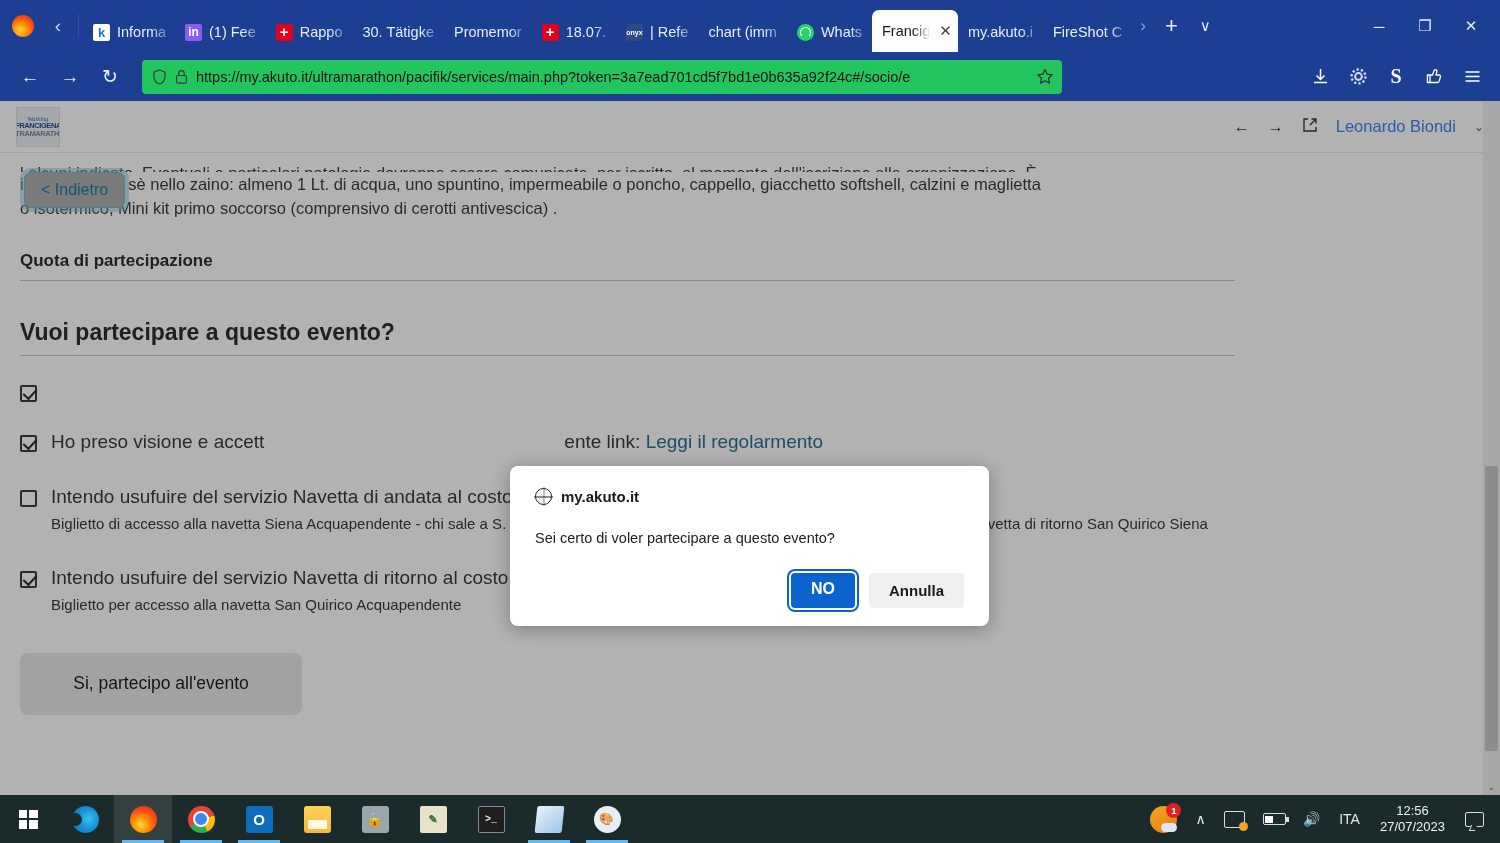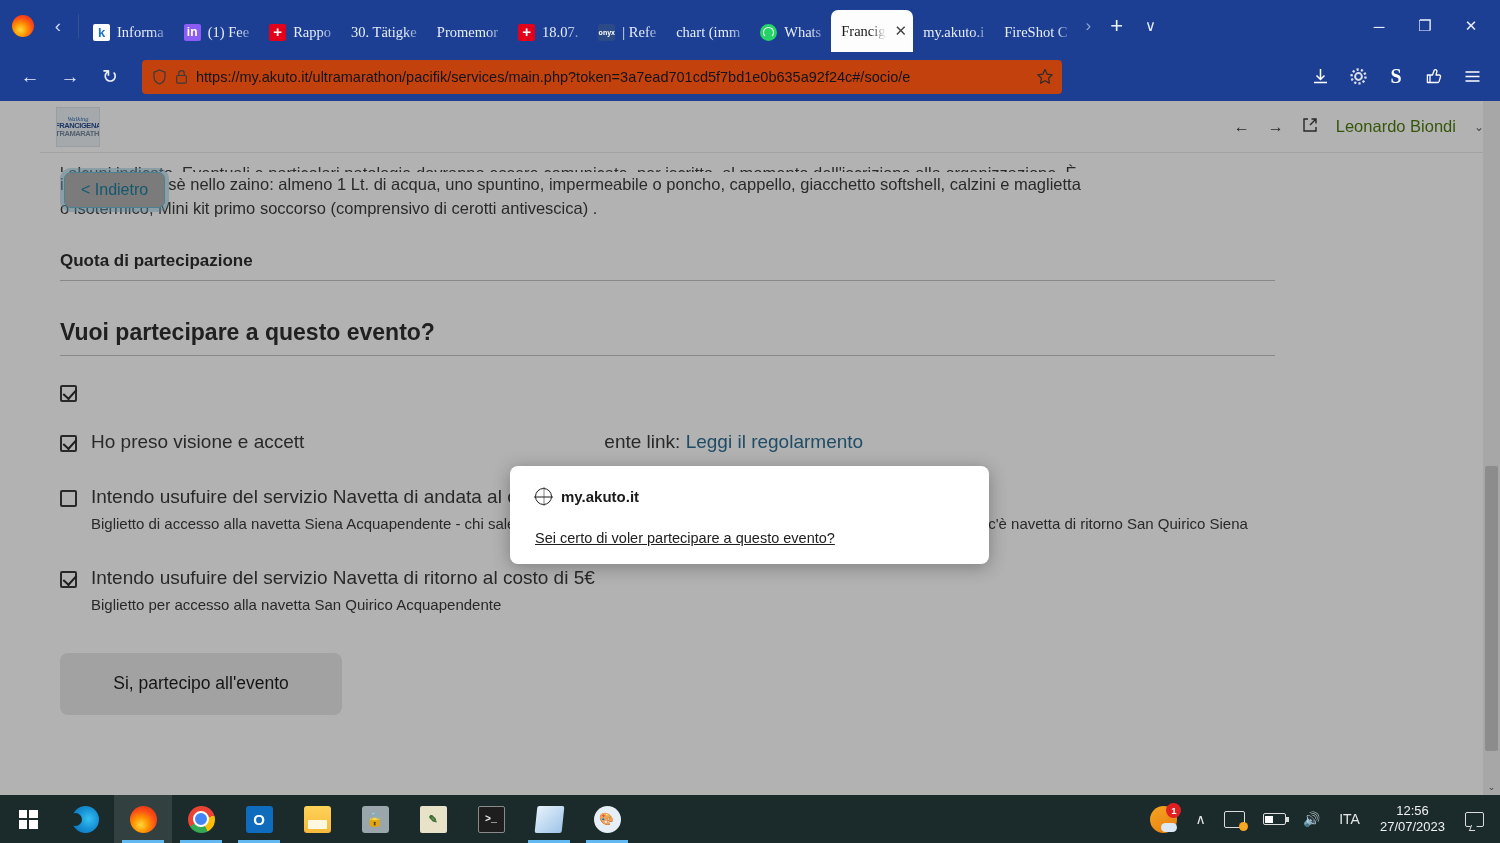--- a/index.html
+++ b/index.html
@@ -40,21 +40,21 @@
   .tab.active {
     background: #fdfdfd; color: #1a1a1a; border-radius: 7px 7px 0 0;
     max-width: none; height: 42px; -webkit-mask-image: none; mask-image: none;
     padding-right: 6px;
   }
   .tab.active .tab-title {
     max-width: 56px; overflow: hidden;
     -webkit-mask-image: linear-gradient(to right, #000 66%, transparent 100%);
             mask-image: linear-gradient(to right, #000 66%, transparent 100%);
   }
-  .tab-title { display: inline-block; font-family: Liberation Serif, serif; }
+  .tab-title { display: inline-block; }
   .fav {
     width: 17px; height: 17px; flex: 0 0 17px; border-radius: 2px;
     display: flex; align-items: center; justify-content: center;
     font-size: 11px; font-weight: bold; color: #fff; line-height: 1;
   }
   .fav.k { background: #ffffff; color: #1a73c8; font-weight: 900; font-size: 13px; }
   .fav.in { background: #8b5cf6; font-size: 12px; font-weight: 700; text-align: right; }
   .fav.swiss { background: #e2001a; }
   .fav.swiss::after { content: "+"; color: #fff; font-size: 15px; font-weight: 900; line-height: 0.8; }
   .fav.onyx { background: #2b4a86; font-size: 7px; }
@@ -71,52 +71,52 @@
   .wc { width: 46px; height: 52px; display: flex; align-items: center; justify-content: center;
         color: #e9eefb; font-size: 15px; }
 
   .navbar {
     height: 49px; background: #1c3f94; display: flex; align-items: center;
     padding: 0 12px; gap: 4px; flex: 0 0 49px;
   }
   .navbtn { width: 36px; height: 36px; display:flex; align-items:center; justify-content:center;
             color: #e9eefb; font-size: 19px; border-radius: 5px; }
   .urlbar {
-    flex: 1; height: 34px; background: #c2410c; border-radius: 4px;
+    flex: 1; height: 34px; background: #22c55e; border-radius: 4px;
     display: flex; align-items: center; padding: 0 8px 0 10px; gap: 8px;
     margin: 0 6px 0 10px; max-width: 920px; overflow: hidden;
   }
   .url-text {
     flex: 1; font-size: 14.5px; color: #15141a; white-space: nowrap; overflow: hidden;
     -webkit-mask-image: linear-gradient(to right, #000 96%, transparent 100%);
             mask-image: linear-gradient(to right, #000 96%, transparent 100%);
   }
   .tb-icons { display: flex; align-items: center; gap: 6px; margin-left: auto; }
   .tbi { width: 32px; height: 32px; display:flex; align-items:center; justify-content:center;
          color:#fff; font-size: 16px; }
 
   
   .viewport { flex: 1; position: relative; background: #ffffff; overflow: hidden; }
-  .page { position: absolute; inset: 0; background: #fff; padding-left: 40px; }
+  .page { position: absolute; inset: 0; background: #fff; }
 
   .site-header {
     height: 52px; display: flex; align-items: center; padding: 0 16px;
     border-bottom: 1px solid #e8e8e8; background: #fff;
   }
   .logo {
     width: 44px; height: 40px; background: #eef2f7; border: 1px solid #dbe2ea;
     display: flex; flex-direction: column; align-items: center; justify-content: center;
     line-height: 1; overflow: hidden; flex: 0 0 44px;
   }
   .logo-l1 { font-size: 6.5px; color: #2e6fb0; font-style: italic; font-family: "Liberation Serif", serif; }
   .logo-l2 { font-size: 7.5px; color: #2a4d8f; font-weight: 900; letter-spacing: -0.4px; }
   .logo-l3 { font-size: 7.5px; color: #7a8aa0; font-weight: 900; letter-spacing: -0.4px; }
   .hdr-right { margin-left: auto; display: flex; align-items: center; gap: 18px; }
   .hdr-ico { color: #3a3a3a; font-size: 16px; }
-  .hdr-user { font-size: 16.5px; color: #4d7c0f; }
+  .hdr-user { font-size: 16.5px; color: #3b82f6; }
   .hdr-caret { color: #6b6b6b; font-size: 12px; }
 
   .content { padding: 8px 0 0 0; position: relative; }
   .inner { max-width: 1215px; margin: 0 20px; }
 
   .desc-block { position: relative; padding-top: 0; }
   .desc-line {
     font-size: 16.5px; color: #3d3d3d; line-height: 1.48; white-space: nowrap;
   }
   .desc-line.clip { height: 11px; overflow: hidden; }
@@ -169,21 +169,21 @@
     box-shadow: 0 3px 18px rgba(0,0,0,.30);
   }
   .dlg-origin { display: flex; align-items: flex-end; gap: 9px; }
   .globe { width: 17px; height: 17px; flex: 0 0 17px; border: 1.6px solid #1f1f1f; border-radius: 50%;
            position: relative; }
   .globe::before { content:""; position:absolute; left: 50%; top:-1.6px; bottom:-1.6px; width: 0;
                    border-left: 1.6px solid #1f1f1f; transform: translateX(-50%) scaleX(0.55); }
   .globe::after { content:""; position:absolute; left:-1.6px; right:-1.6px; top:50%; height:0;
                   border-top: 1.6px solid #1f1f1f; transform: translateY(-50%); }
   .dlg-host { font-size: 15px; font-weight: bold; color: #1b1b1b; }
-  .dlg-msg { font-size: 14.5px; color: #202020; margin-top: 25px; text-decoration: underline; }
+  .dlg-msg { font-size: 14.5px; color: #202020; margin-top: 25px; }
   .dlg-actions { display: flex; justify-content: flex-end; gap: 14px; margin-top: 27px; }
   .btn-primary {
     min-width: 56px; padding: 7px 20px; background: #0b63ce; color: #ffffff;
     border-radius: 4px; font-size: 16px; font-weight: bold;
     box-shadow: 0 0 0 2px #ffffff, 0 0 0 4px #0b63ce;
   }
   .btn-secondary {
     min-width: 88px; padding: 9px 20px; background: #efefef; color: #1b1b1b;
     border-radius: 4px; font-size: 15px; font-weight: bold; text-align: center;
   }
@@ -442,20 +442,24 @@
       </div>
     </div>
 
     <div class="dim"></div>
     <div class="dialog">
       <div class="dlg-origin">
         <span class="globe"></span>
         <span class="dlg-host">my.akuto.it</span>
       </div>
       <div class="dlg-msg">Sei certo di voler partecipare a questo evento?</div>
+      <div class="dlg-actions">
+        <div class="btn-primary">NO</div>
+        <div class="btn-secondary">Annulla</div>
+      </div>
     </div>
   </div>
 
   <div class="taskbar">
     <div class="tb-start">
       <span class="winlogo">
           <i></i>
           <i></i>
           <i></i>
           <i></i>

